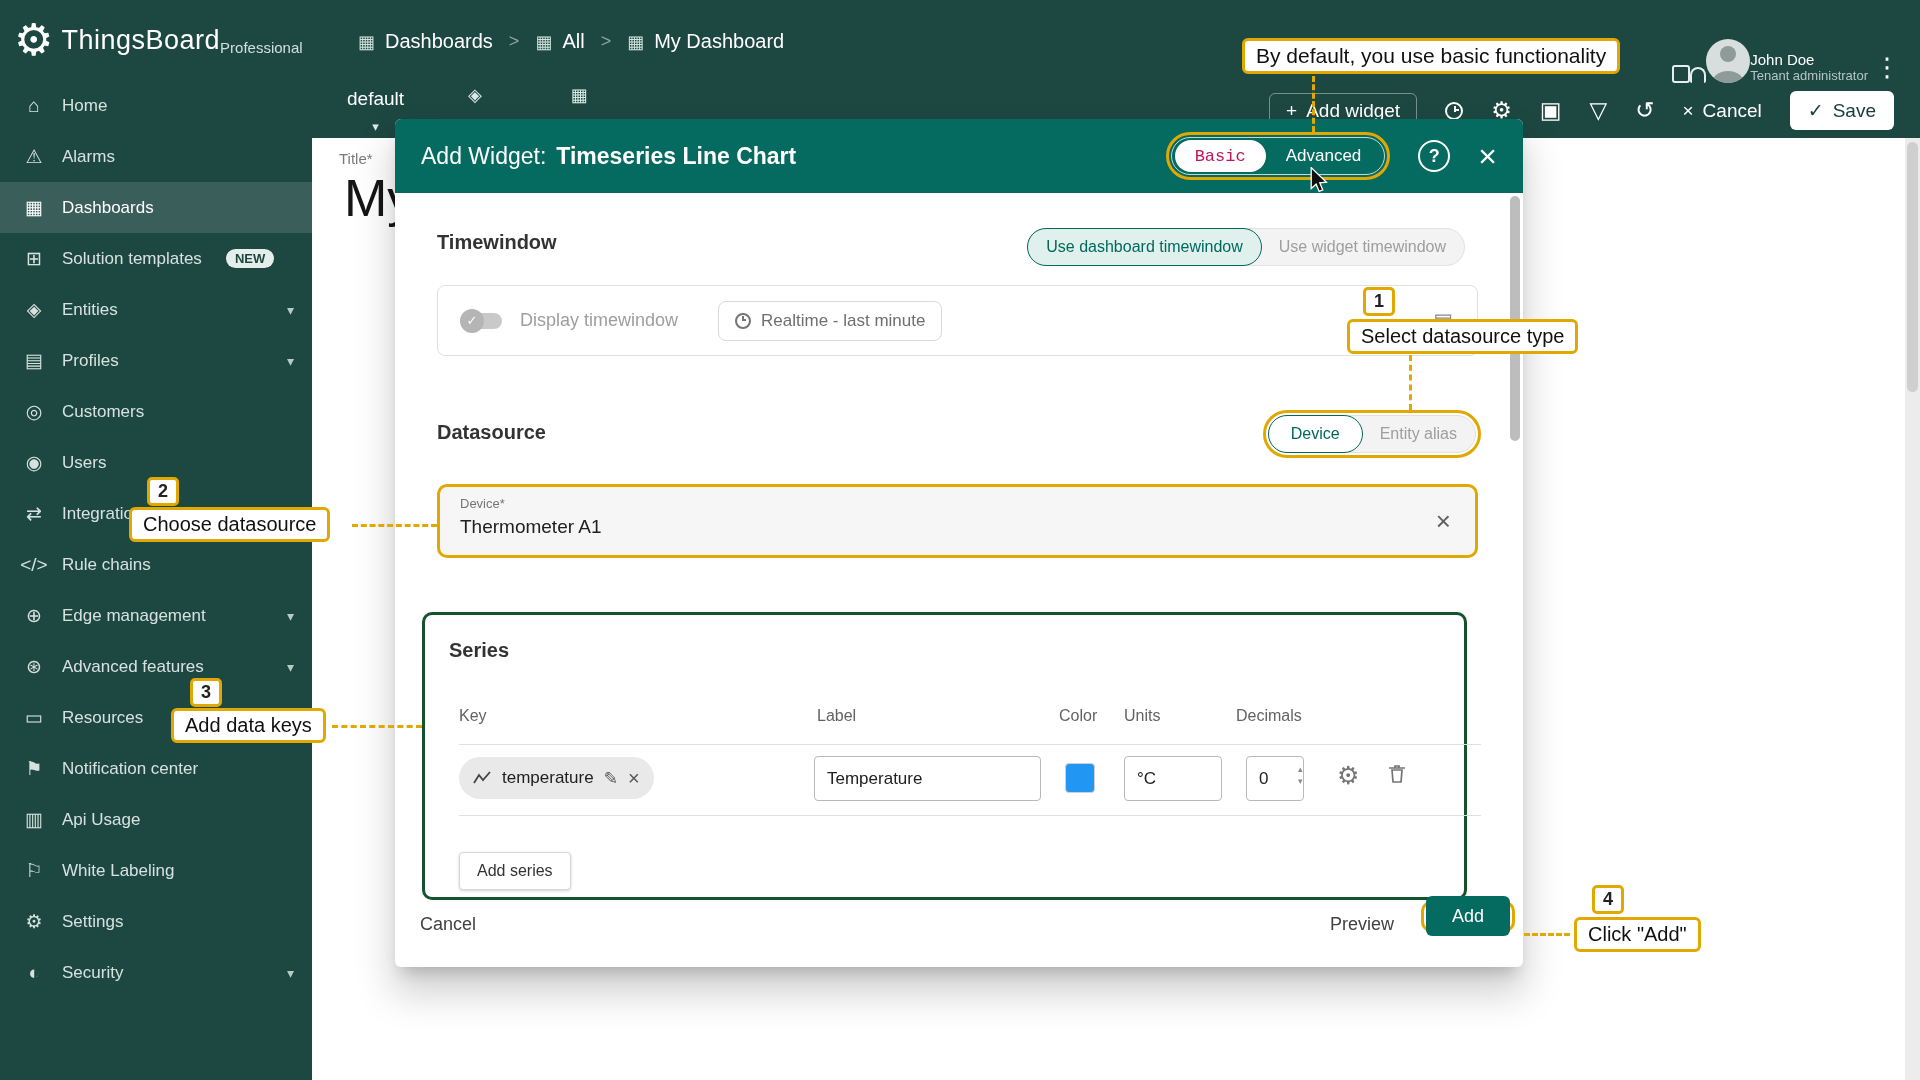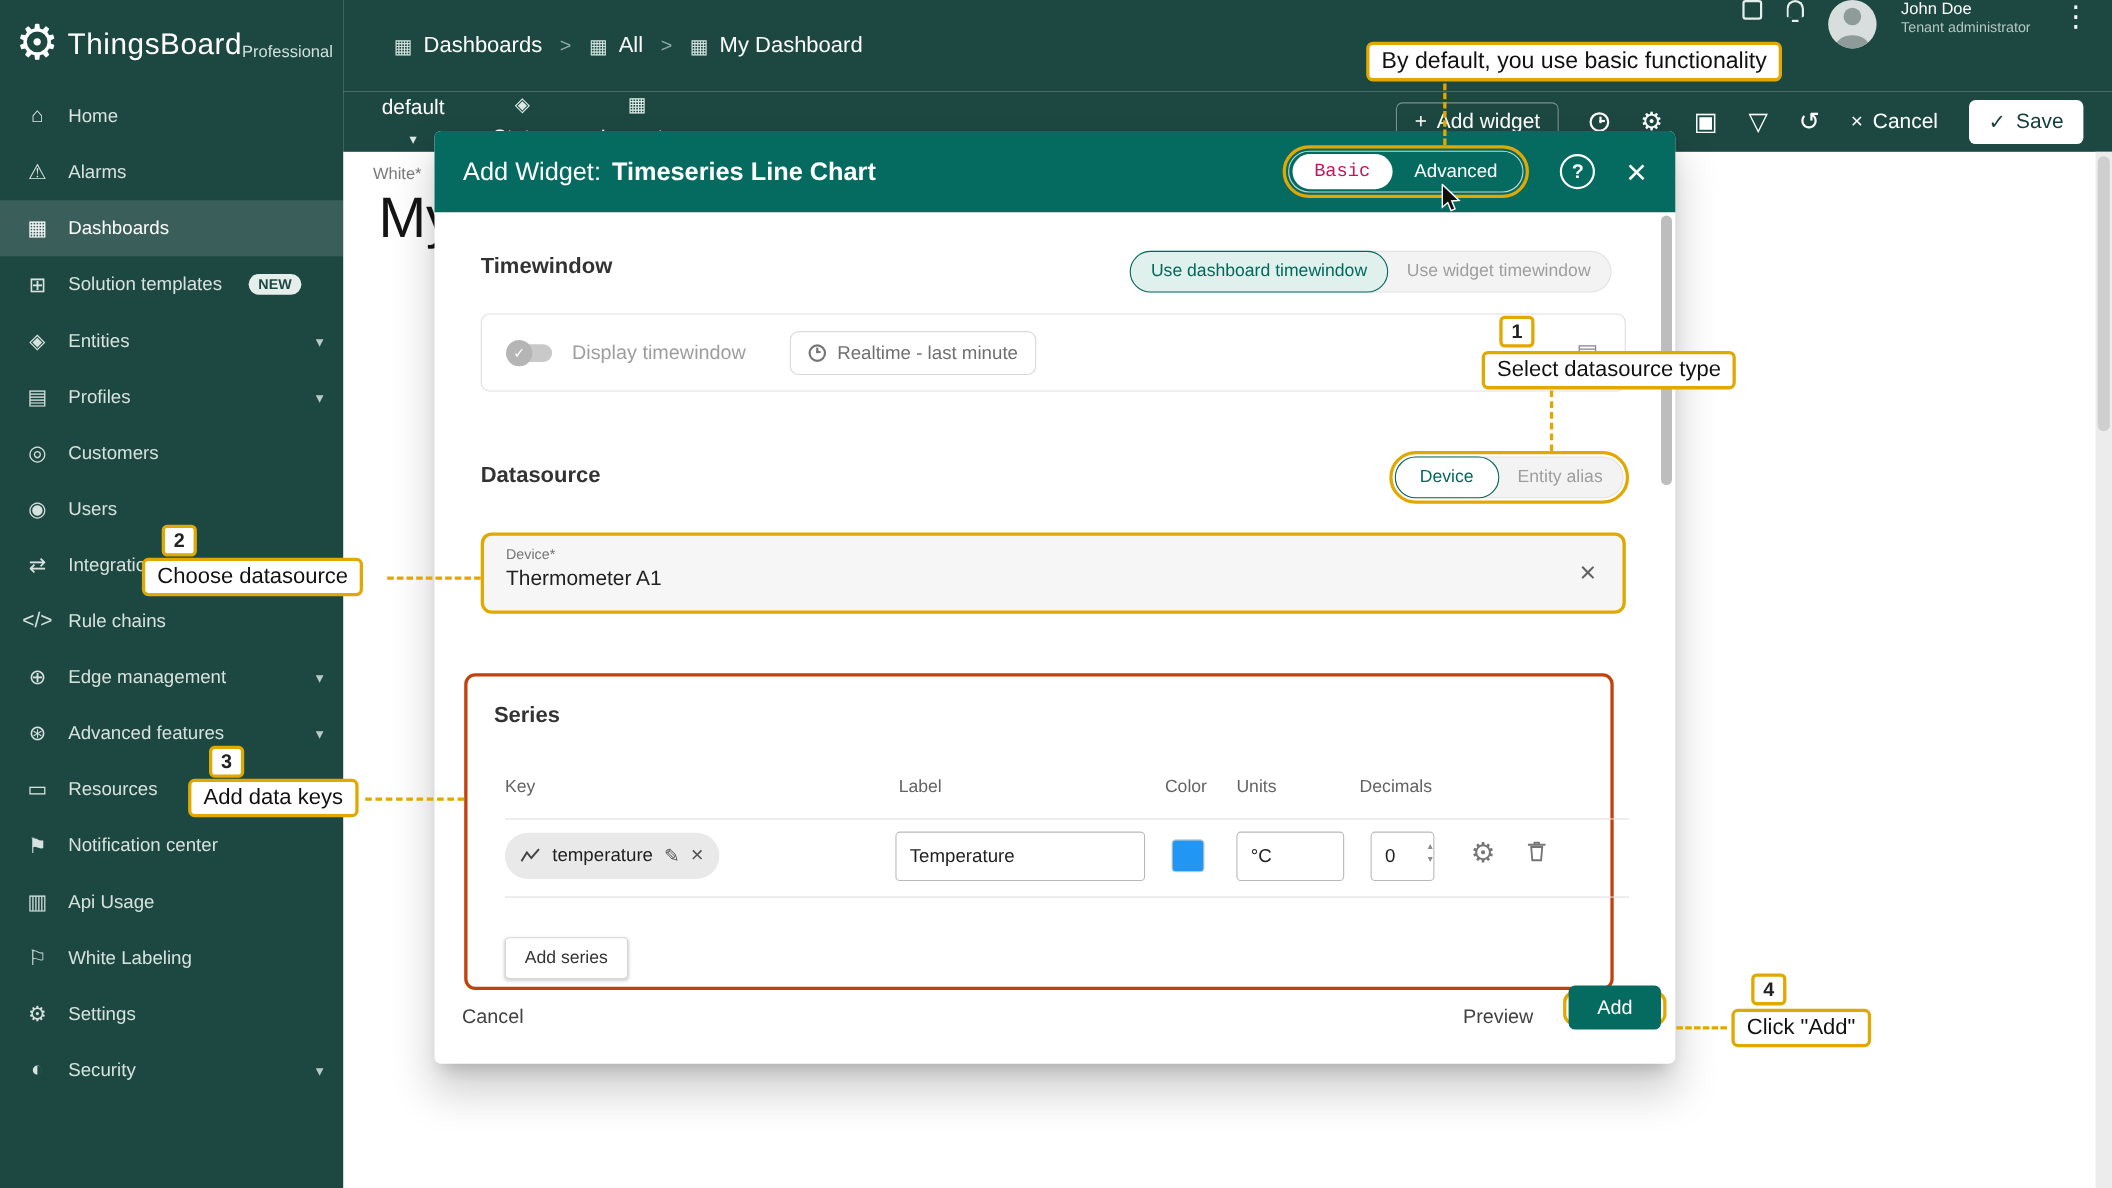--- a/index.html
+++ b/index.html
@@ -19,21 +19,21 @@
   .nav-icon { width:28px; flex:none; text-align:center; font-size:19px; }
   .nav-badge { margin-left:10px; background:#e6eeec; color:#1d4741; font-size:13px; font-weight:bold; padding:2px 9px; border-radius:10px; }
   .nav-chevron { position:absolute; right:18px; font-size:14px; color:#b9cac6; }
 
   
   .topbar { position:absolute; left:312px; top:0; right:0; height:83px; background:#1d4741; display:flex; align-items:center; z-index:1; }
   .breadcrumb { display:flex; align-items:center; padding-left:46px; }
   .crumb { display:flex; align-items:center; gap:10px; color:#fff; font-size:20px; font-weight:500; cursor:pointer; }
   .crumb-icon { font-size:18px; color:#cfe0dc; }
   .crumb-sep { color:#8fa8a3; font-size:18px; margin:0 16px; }
-  .tb-right { position:absolute; right:14px; top:0; height:83px; display:flex; align-items:flex-start; gap:22px; }
+  .tb-right { position:absolute; right:14px; top:0; height:83px; display:flex; align-items:flex-end; }
   .icon-fullscreen { width:18px; height:18px; border:2px solid #e6efed; border-radius:3px; }
   .icon-bell { width:16px; height:16px; border:2px solid #e6efed; border-bottom:none; border-radius:8px 8px 2px 2px; position:relative; }
   .icon-bell::after { content:""; position:absolute; left:3px; bottom:-4px; width:6px; height:2px; background:#e6efed; }
   .avatar { width:44px; height:44px; border-radius:50%; background:#d8dedd; position:relative; overflow:hidden; }
   .avatar::before { content:""; position:absolute; top:7px; left:50%; transform:translateX(-50%); width:16px; height:16px; border-radius:50%; background:#8f9b99; }
   .avatar::after { content:""; position:absolute; bottom:-8px; left:50%; transform:translateX(-50%); width:30px; height:20px; border-radius:50%; background:#8f9b99; }
   .user-block { display:flex; flex-direction:column; max-width:160px; }
   .user-name { color:#fff; font-size:15px; }
   .user-role { color:#b3c7c2; font-size:13px; white-space:nowrap; overflow:hidden; text-overflow:ellipsis; }
   .kebab { color:#fff; font-size:26px; cursor:pointer; padding:0 6px; }
@@ -89,21 +89,21 @@
 
   .ds-toggle-wrap { position:absolute; top:291px; right:42px; border:3px solid #e0a800; border-radius:26px; padding:2px; }
   .ds-toggle { display:flex; align-items:center; background:#f3f3f3; border:1px solid #e2e2e2; border-radius:19px; height:38px; }
   .ds-device { background:#fff; border:1px solid #00695c; color:#00695c; border-radius:19px; height:38px; margin:-1px; display:flex; align-items:center; padding:0 22px; font-size:16px; font-weight:500; cursor:pointer; }
 
   .device-wrap { position:absolute; left:42px; right:45px; top:365px; height:74px; border:3px solid #e0a800; border-radius:10px; background:#f6f6f6; padding:9px 20px; }
   .device-label { font-size:13px; color:#757575; }
   .device-value { font-size:19px; color:#212121; margin-top:5px; }
   .device-clear { position:absolute; right:24px; top:50%; transform:translateY(-50%); font-size:26px; color:#616161; cursor:pointer; }
 
-  .series-box { position:absolute; left:27px; top:493px; width:1045px; height:288px; border:3px solid #c2410c; border-radius:10px; background:#fff; }
+  .series-box { position:absolute; left:27px; top:493px; width:1045px; height:288px; border:3px solid #14532d; border-radius:10px; background:#fff; }
   .series-heading { position:absolute; left:24px; top:24px; font-size:20px; font-weight:bold; color:#333; }
   .th { position:absolute; top:92px; font-size:16px; color:#636363; }
   .tline { position:absolute; left:34px; width:1022px; border-top:1px solid #e0e0e0; }
   .chip { position:absolute; left:34px; top:142px; height:42px; background:#e9e9e9; border-radius:21px; display:flex; align-items:center; gap:10px; padding:0 14px; cursor:pointer; }
   .chip-label { font-size:17px; color:#212121; }
   .chip-ico { color:#555; font-size:17px; cursor:pointer; }
   .fld { position:absolute; top:141px; height:45px; border:1px solid #b9b9b9; border-radius:4px; background:#fff; font-size:17px; color:#212121; padding:0 12px; font-family:"Liberation Sans", sans-serif; }
   .swatch { position:absolute; left:640px; top:148px; width:30px; height:30px; border-radius:4px; border:1px solid #d0d0d0; cursor:pointer; }
   .stepper { position:absolute; left:873px; top:149px; display:flex; flex-direction:column; font-size:9px; color:#8a8a8a; line-height:1.3; cursor:pointer; }
   .row-gear { position:absolute; left:912px; top:146px; font-size:25px; color:#757575; cursor:pointer; }
@@ -274,21 +274,21 @@
           <span>Cancel</span>
         </span>
       <span class="save-top">
           <span>✓</span>
           <span>Save</span>
         </span>
     </div>
   </div>
 
   <main class="content">
-    <span class="bg-title-label">White*</span>
+    <span class="bg-title-label">Title*</span>
     <span class="bg-title-value">My</span>
   </main>
   <div class="page-scrollbar">
       <div class="page-thumb"></div>
     </div>
 
   <section class="modal">
     <div class="modal-header">
       <span class="m-title"><span>Add Widget:</span><b>Timeseries Line Chart</b></span>
       <span class="mode-wrap">

